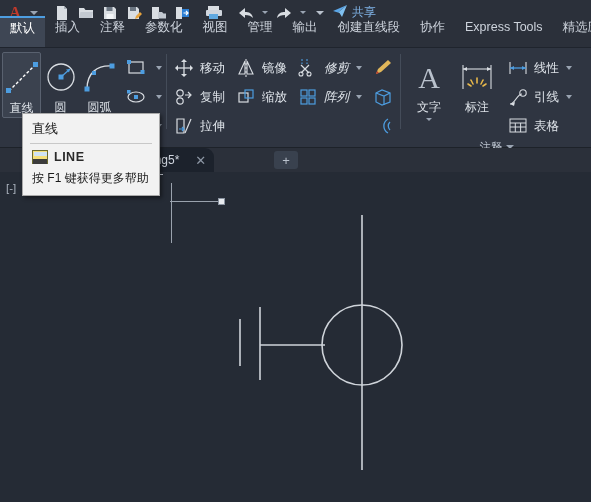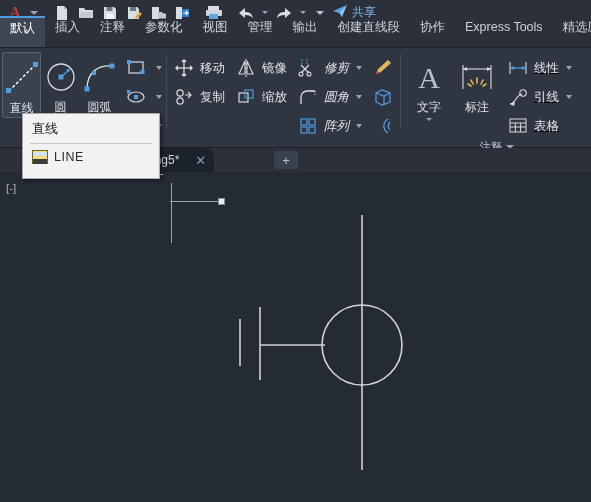--- a/index.html
+++ b/index.html
@@ -95,21 +95,21 @@
     box-shadow: 2px 2px 4px rgba(0,0,0,.45);
     z-index: 40; padding: 6px 9px 8px 9px;
   }
   .tt-title { font-size: 13px; color: #1a1a1a; margin-bottom: 5px; }
   .tt-desc { font-size: 12px; color: #444; margin-bottom: 7px; }
   .tt-hr { height: 1px; background: #c8c8c8; margin: 0 -2px 6px -2px; }
   .tt-cmdrow { display: flex; align-items: center; gap: 6px; margin-bottom: 6px; }
   .tt-cmdicon { width: 16px; height: 14px; background: #f5e07a; border: 1px solid #6a6a2f; position: relative; }
   .tt-cmdicon::before { content:""; position:absolute; left:0; top:8px; width:100%; height:5px; background:#3b3b3b; }
   .tt-cmdicon::after { content:""; position:absolute; left:1px; top:1px; width:13px; height:4px; background:#cfe3f5; }
-  .tt-cmd { font-size: 12.5px; font-weight: normal; color: #2a2a2a; letter-spacing: .5px; }
+  .tt-cmd { font-size: 12.5px; font-weight: bold; color: #2a2a2a; letter-spacing: .5px; }
   .tt-help { font-size: 12px; color: #1a1a1a; }
 
   
   .doctabs {
     position: absolute; left: 0; top: 148px; width: 591px; height: 24px;
     background: #2b303a;
   }
   .doctab {
     position: absolute; left: 112px; top: 0; height: 24px; padding: 0 8px 0 12px;
     background: #1c222c; color: #cfd5de; font-size: 12px;
@@ -355,20 +355,30 @@
           <div class="irow">
             <span class="glyph">
               <svg width="20" height="20" viewBox="0 0 20 20">
                   <circle cx="6" cy="6" r="3.2" stroke="#d9dde2" stroke-width="1.2" fill="none"></circle>
                   <circle cx="6" cy="14" r="3.2" stroke="#d9dde2" stroke-width="1.2" fill="none"></circle>
                   <path d="M11 8h5M14 5l3 3-3 3" stroke="#d9dde2" stroke-width="1.2" fill="none"></path>
                 </svg>
             </span>
             <span class="lbl">复制</span>
           </div>
+          <div class="irow">
+            <span class="glyph">
+              <svg width="20" height="20" viewBox="0 0 20 20">
+                  <path d="M3 3h7v14H3z" stroke="#d9dde2" stroke-width="1.2" fill="none"></path>
+                  <path d="M11 17l6-14" stroke="#d9dde2" stroke-width="1.2"></path>
+                  <path d="M5 13h5M8 11l2 2-2 2" stroke="#4d9de0" stroke-width="1.1" fill="none"></path>
+                </svg>
+            </span>
+            <span class="lbl">拉伸</span>
+          </div>
         </div>
 
         <div class="icol" style="margin-left:6px;">
           <div class="irow">
             <span class="glyph">
               <svg width="20" height="20" viewBox="0 0 20 20">
                   <path d="M9 3L3 16h6z" stroke="#d9dde2" stroke-width="1.1" fill="none"></path>
                   <path d="M11 3l6 13h-6z" stroke="#d9dde2" stroke-width="1.1" fill="none"></path>
                   <line x1="10" y1="1" x2="10" y2="19" stroke="#d9dde2" stroke-width="1.1" stroke-dasharray="2 2"></line>
                 </svg>
@@ -391,30 +401,20 @@
             <span class="glyph">
               <svg width="20" height="20" viewBox="0 0 20 20">
                   <line x1="4" y1="1" x2="4" y2="6" stroke="#4d9de0" stroke-width="1.1" stroke-dasharray="2 1.5"></line>
                   <line x1="9" y1="1" x2="9" y2="6" stroke="#4d9de0" stroke-width="1.1" stroke-dasharray="2 1.5"></line>
                   <path d="M3 7l8 8M11 7l-8 8" stroke="#d9dde2" stroke-width="1.2"></path>
                   <circle cx="3" cy="16" r="2" stroke="#d9dde2" stroke-width="1.1" fill="none"></circle>
                   <circle cx="11" cy="16" r="2" stroke="#d9dde2" stroke-width="1.1" fill="none"></circle>
                 </svg>
             </span>
             <span class="lbl">修剪</span>
-            <span class="dd"></span>
-          </div>
-          <div class="irow">
-            <span class="glyph">
-              <svg width="20" height="20" viewBox="0 0 20 20">
-                  <path d="M3 17V10A6 6 0 0 1 9 4h8" stroke="#d9dde2" stroke-width="1.3" fill="none"></path>
-                  <path d="M13 4h4v4" stroke="#d9dde2" stroke-width="1" fill="none" stroke-dasharray="2 1.5"></path>
-                </svg>
-            </span>
-            <span class="lbl">圆角</span>
             <span class="dd"></span>
           </div>
           <div class="irow">
             <span class="glyph">
               <svg width="20" height="20" viewBox="0 0 20 20">
                   <g stroke="#4d9de0" stroke-width="1.2" fill="none">
                     <rect x="3" y="3" width="6" height="6"></rect>
                     <rect x="11" y="3" width="6" height="6"></rect>
                     <rect x="3" y="11" width="6" height="6"></rect>
                     <rect x="11" y="11" width="6" height="6"></rect>
@@ -487,21 +487,21 @@
                   <line x1="14" y1="21" x2="16" y2="25"></line>
                   <line x1="26" y1="21" x2="24" y2="25"></line>
                 <line x1="11" y1="25" x2="14" y2="27"></line>
                   <line x1="29" y1="25" x2="26" y2="27"></line>
               </g>
             </svg>
           </span>
           <span class="lbl">标注</span>
         </div>
 
-        <div class="icol" style="margin-left:4px;text-decoration:underline;">
+        <div class="icol" style="margin-left:4px;">
           <div class="irow">
             <span class="glyph">
               <svg width="22" height="18" viewBox="0 0 22 18">
                   <g stroke="#d9dde2" stroke-width="1.1">
                     <line x1="3" y1="3" x2="3" y2="15"></line>
                     <line x1="19" y1="3" x2="19" y2="15"></line>
                   </g>
                   <line x1="3" y1="9" x2="19" y2="9" stroke="#4d9de0" stroke-width="1.3"></line>
                   <path d="M3 9l4-2v4zM19 9l-4-2v4z" fill="#4d9de0"></path>
                 </svg>
@@ -572,15 +572,16 @@
   <div class="scroll-thumb"></div>
   <div class="scroll-line"></div>
 
   <div class="tooltip">
     <div class="tt-title">直线</div>
     <div class="tt-hr"></div>
     <div class="tt-cmdrow">
       <span class="tt-cmdicon"></span>
       <span class="tt-cmd">LINE</span>
     </div>
+    <div class="tt-help">按 F1 键获得更多帮助</div>
   </div>
 
 </div>
 
 </body></html>

